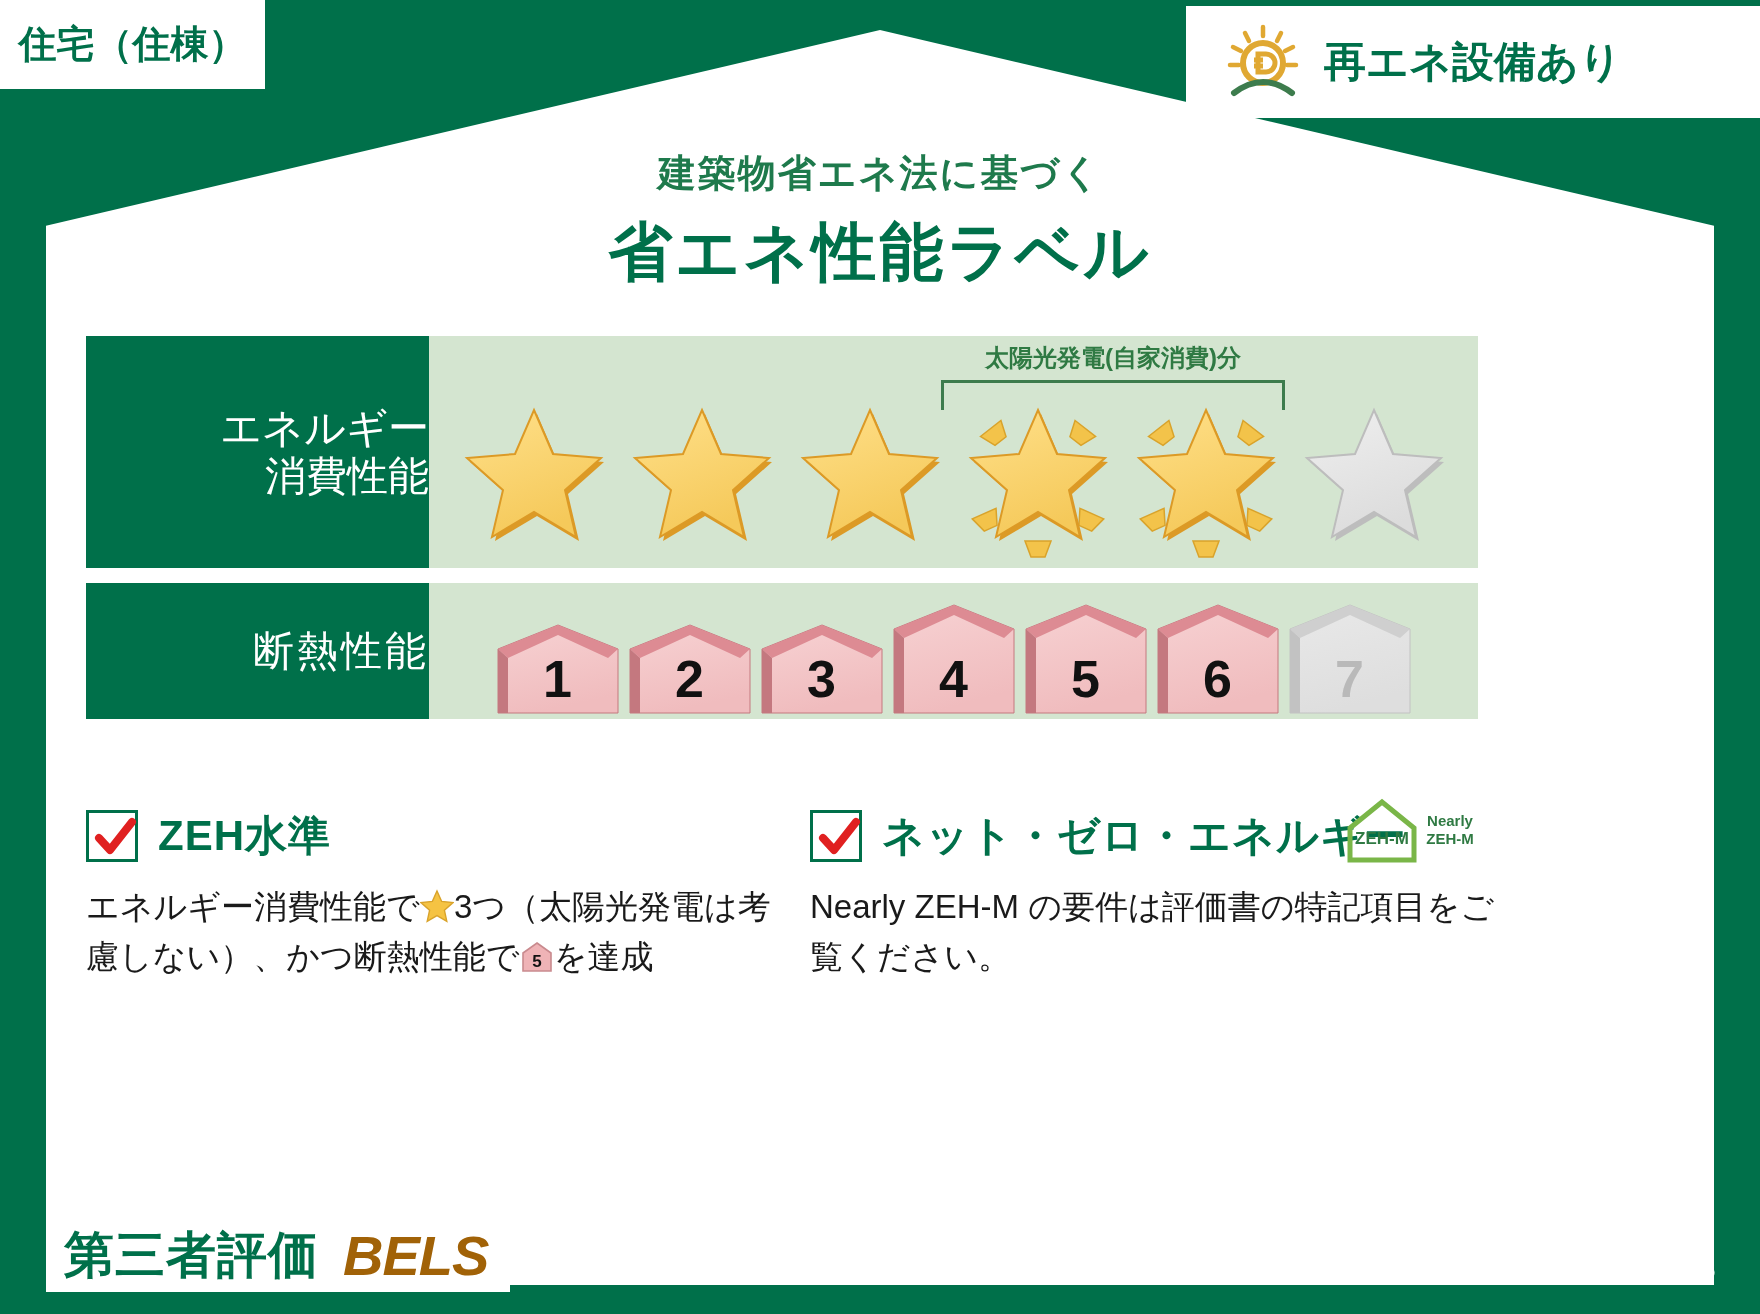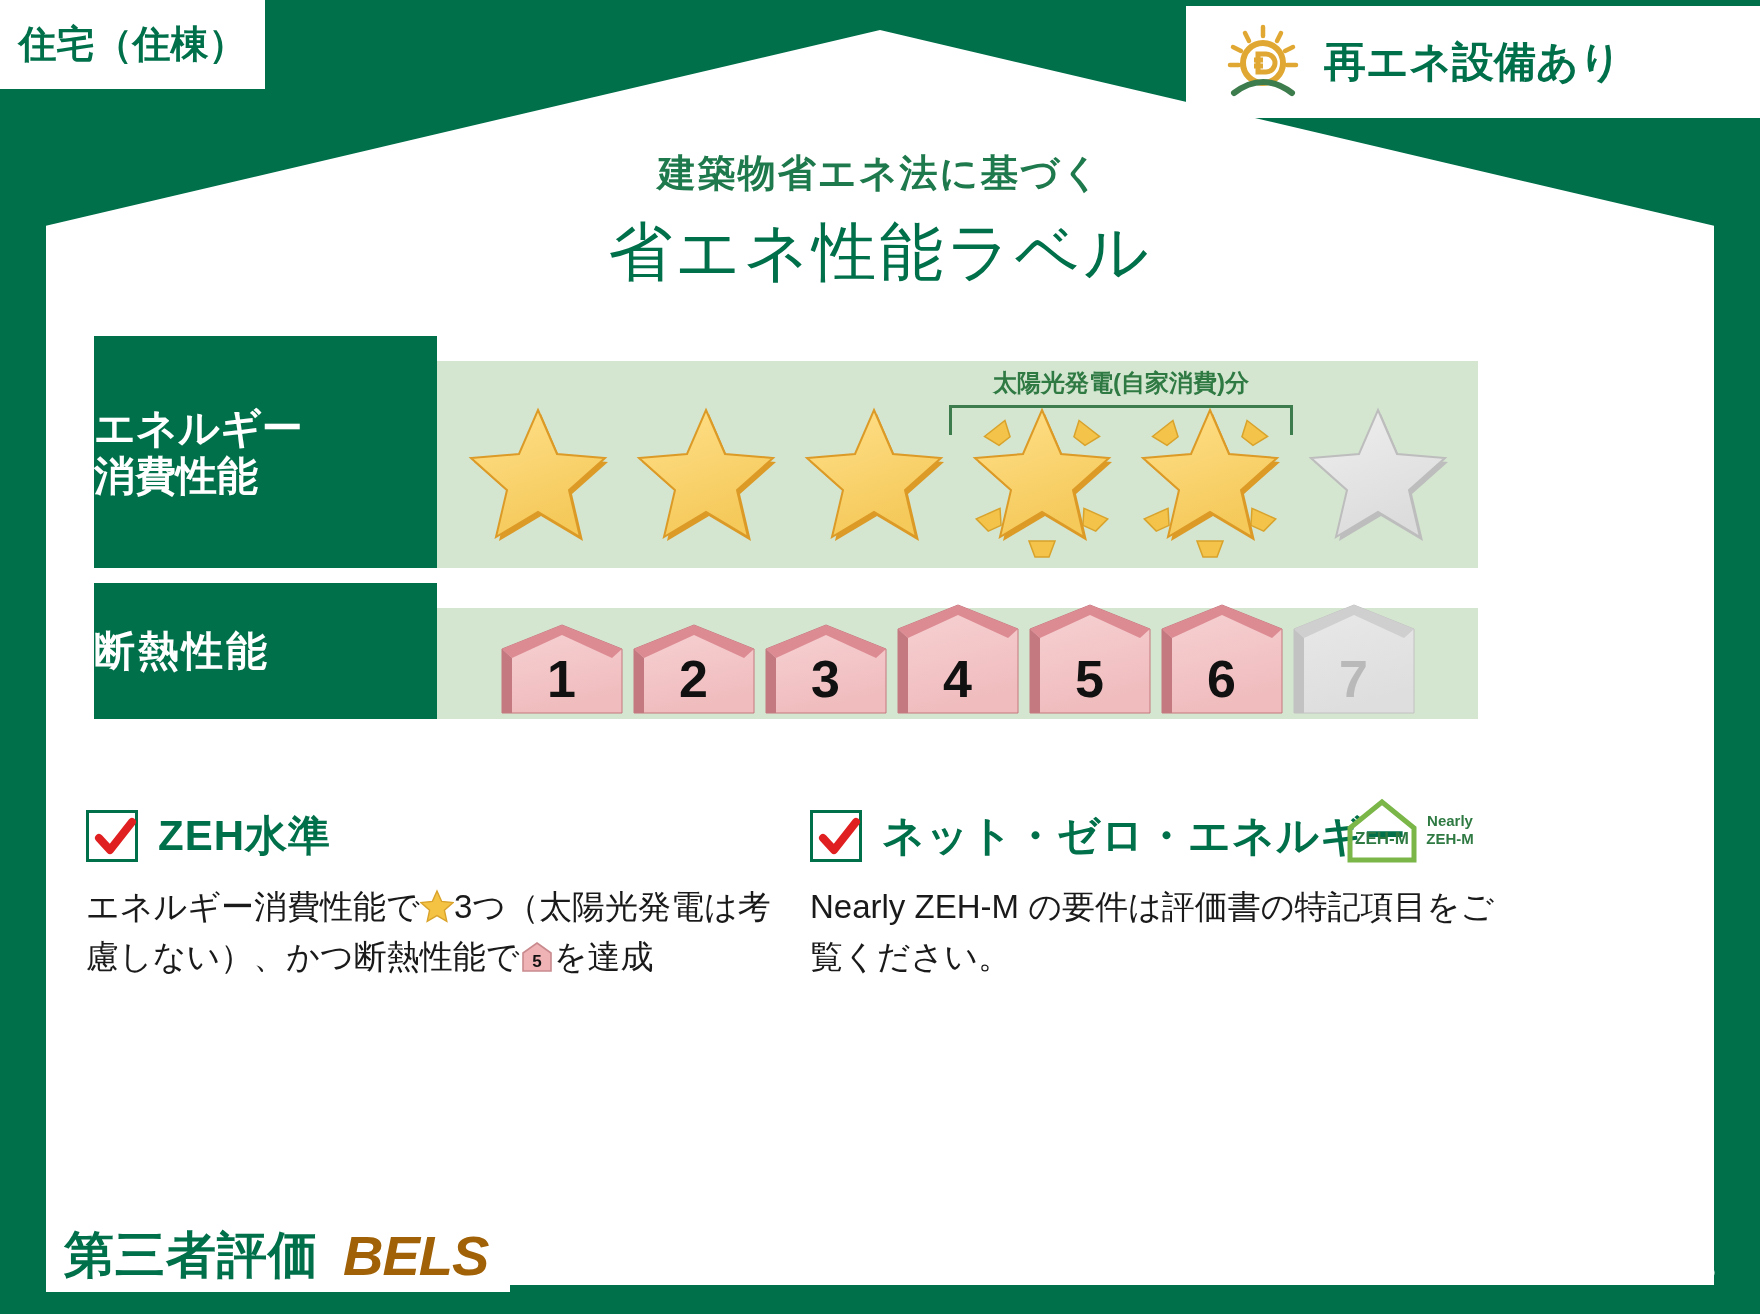--- a/index.html
+++ b/index.html
@@ -47,46 +47,45 @@
 
   
   #title-block {
     position: absolute; left: 0; right: 0; top: 148px;
     text-align: center;
   }
   #subtitle {
     color: #1e7a4c; font-size: 38px; font-weight: bold; letter-spacing: 2px;
   }
   #maintitle {
-    color: #00704A; font-size: 64px; font-weight: normal;
+    color: #00704A; font-size: 64px; font-weight: bold;
     letter-spacing: 3px; margin-top: 10px;
   }
 
   
   .perf-row {
     position: absolute; left: 86px; width: 1392px;
     display: flex; align-items: stretch;
   }
   #row-energy { top: 336px; height: 232px; }
   #row-insulation { top: 583px; height: 136px; }
 
   .row-label {
     width: 343px; flex: 0 0 343px;
     background: #00704A; color: #ffffff;
     display: flex; flex-direction: column;
-    align-items: flex-start; justify-content: center;
-    font-weight: bold; line-height: 1.18; margin-left: 8px;
+    align-items: flex-end; justify-content: center;
+    font-weight: normal; line-height: 1.18;
   }
   #row-energy .row-label { font-size: 41px; }
   #row-insulation .row-label { font-size: 41px; letter-spacing: 3px; }
 
   .row-panel {
     flex: 1 1 auto; background: #d4e5d0;
     position: relative;
-    margin-top: 25px;
   }
 
   
   #stars-wrap {
     position: absolute; left: 0; right: 0; bottom: 6px;
     height: 172px;
     display: flex; align-items: flex-end; justify-content: center;
     gap: 6px; padding: 0 22px;
   }
   .star-slot { position: relative; width: 162px; height: 162px; flex: 0 0 auto; }

